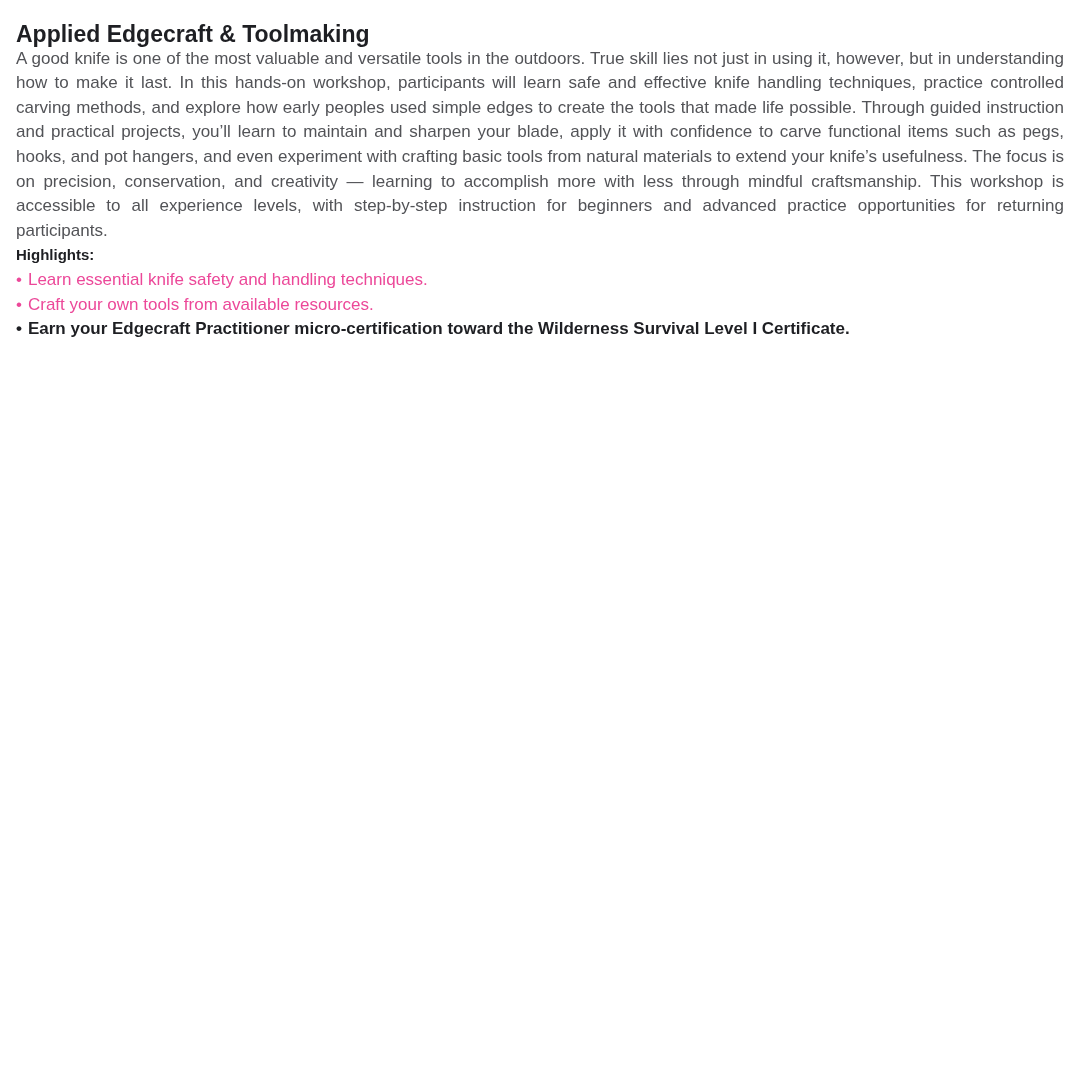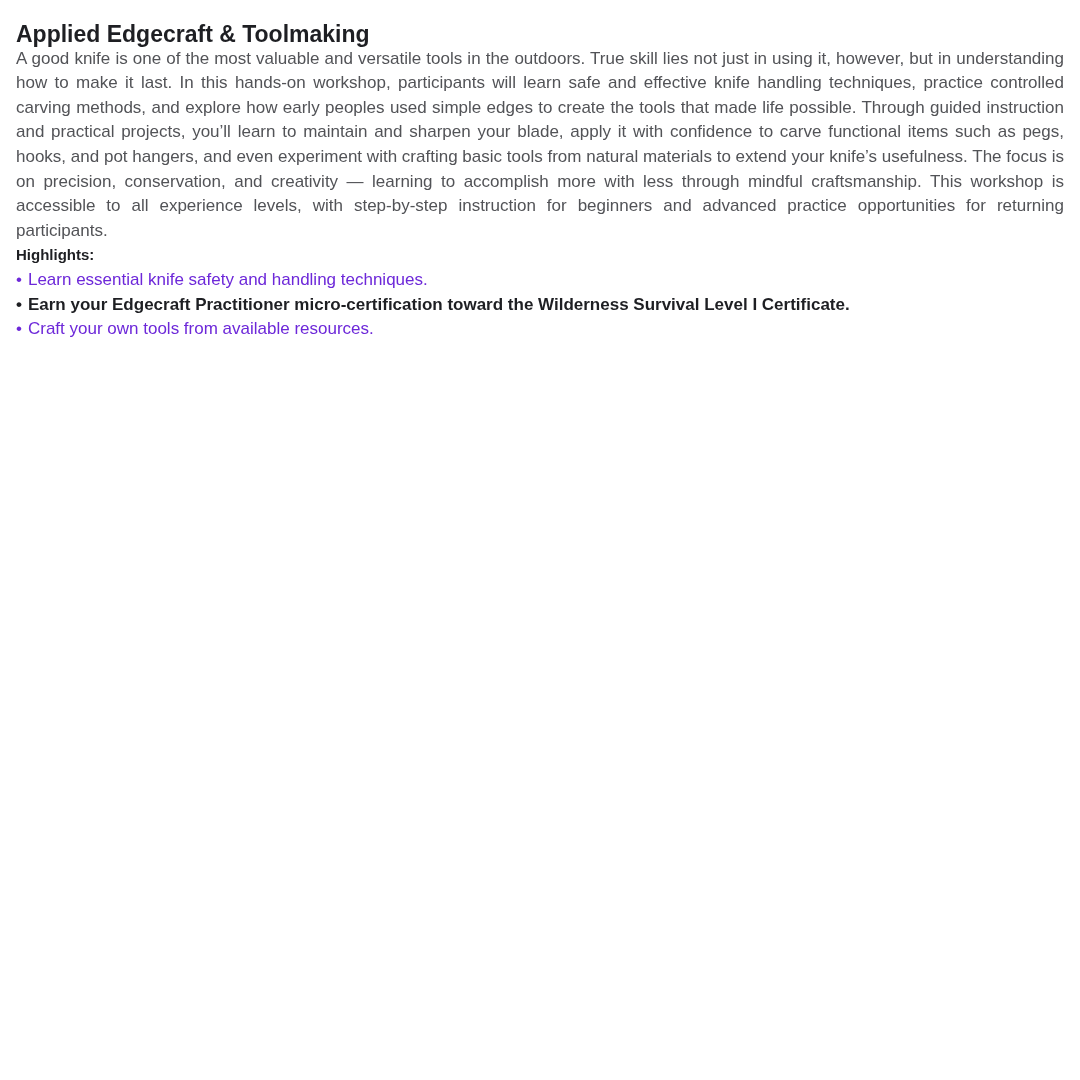--- a/index.html
+++ b/index.html
@@ -35,21 +35,21 @@
   }
   .heading {
     margin: 0;
     font-size: 15px;
     font-weight: bold;
     color: #1e1f23;
     line-height: 24.6px;
   }
   .bullet-line {
     margin: 0;
-    color: #6d28d9;
+    color: #ec4899;
   }
   .bullet-line .marker {
     margin-right: 6px;
   }
   .bullet-line.bold {
     font-weight: bold;
     color: #1e1f23;
   }
 </style>
 </head>
@@ -58,19 +58,19 @@
 <div class="page">
   <h1 class="title">Applied Edgecraft &amp; Toolmaking</h1>
 
   <p class="para">A good knife is one of the most valuable and versatile tools in the outdoors. True skill lies not just in using it, however, but in understanding how to make it last. In this hands-on workshop, participants will learn safe and effective knife handling techniques, practice controlled carving methods, and explore how early peoples used simple edges to create the tools that made life possible. Through guided instruction and practical projects, you’ll learn to maintain and sharpen your blade, apply it with confidence to carve functional items such as pegs, hooks, and pot hangers, and even experiment with crafting basic tools from natural materials to extend your knife’s usefulness. The focus is on precision, conservation, and creativity — learning to accomplish more with less through mindful craftsmanship. This workshop is accessible to all experience levels, with step-by-step instruction for beginners and advanced practice opportunities for returning participants.</p>
 
   <h2 class="heading">Highlights:</h2>
 
   <div class="bullet-line">
     <span class="marker">•</span><span>Learn essential knife safety and handling techniques.</span>
   </div>
+  <div class="bullet-line">
+    <span class="marker">•</span><span>Craft your own tools from available resources.</span>
+  </div>
   <div class="bullet-line bold">
     <span class="marker">•</span><span>Earn your Edgecraft Practitioner micro-certification toward the Wilderness Survival Level I Certificate.</span>
-  </div>
-  <div class="bullet-line">
-    <span class="marker">•</span><span>Craft your own tools from available resources.</span>
   </div>
 </div>
 
 </body></html>

